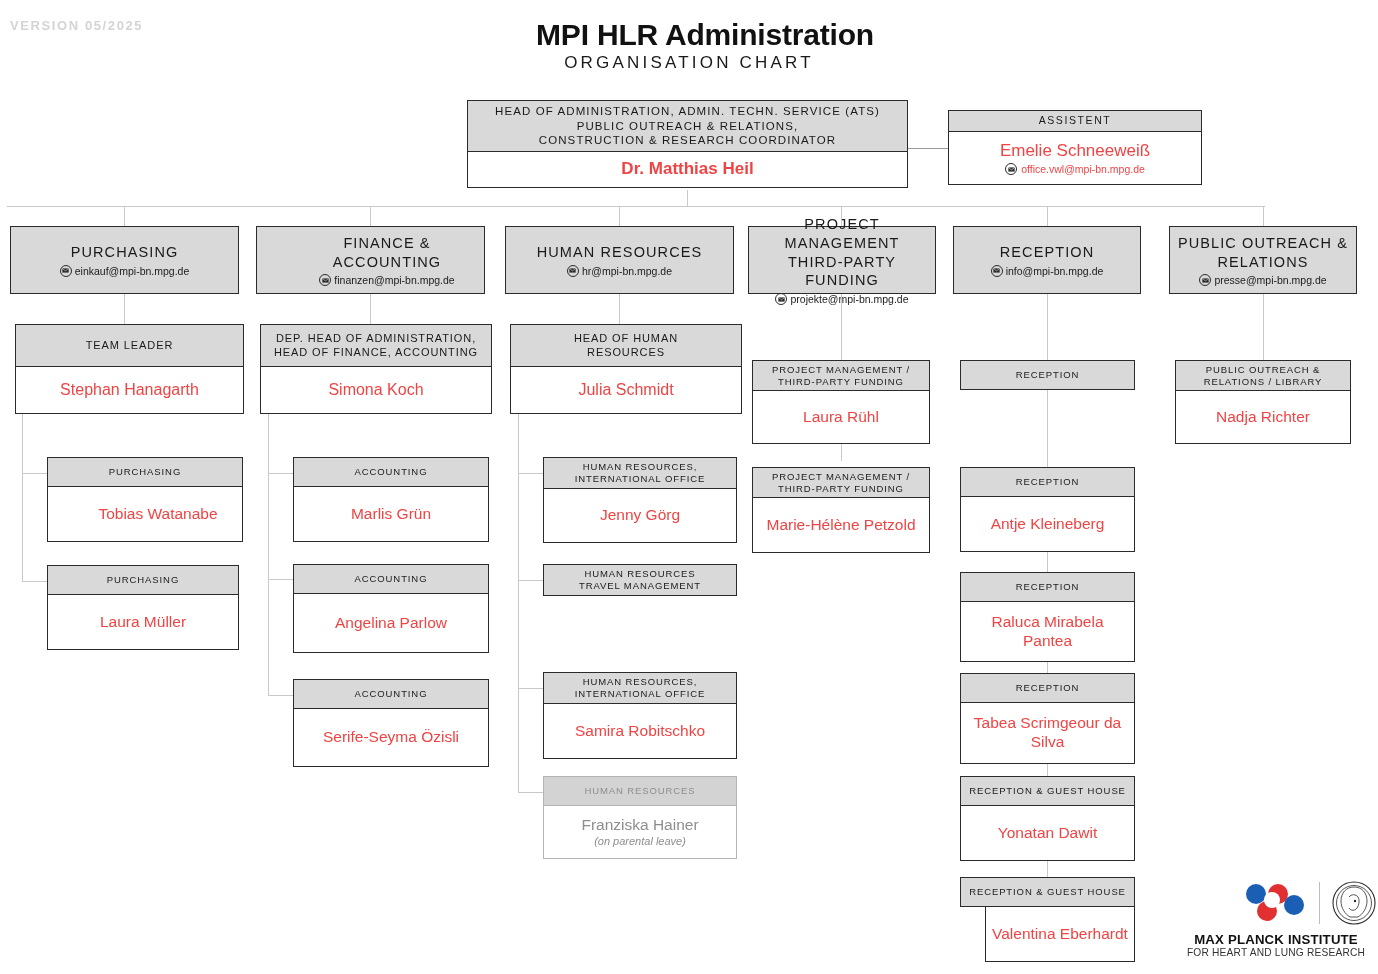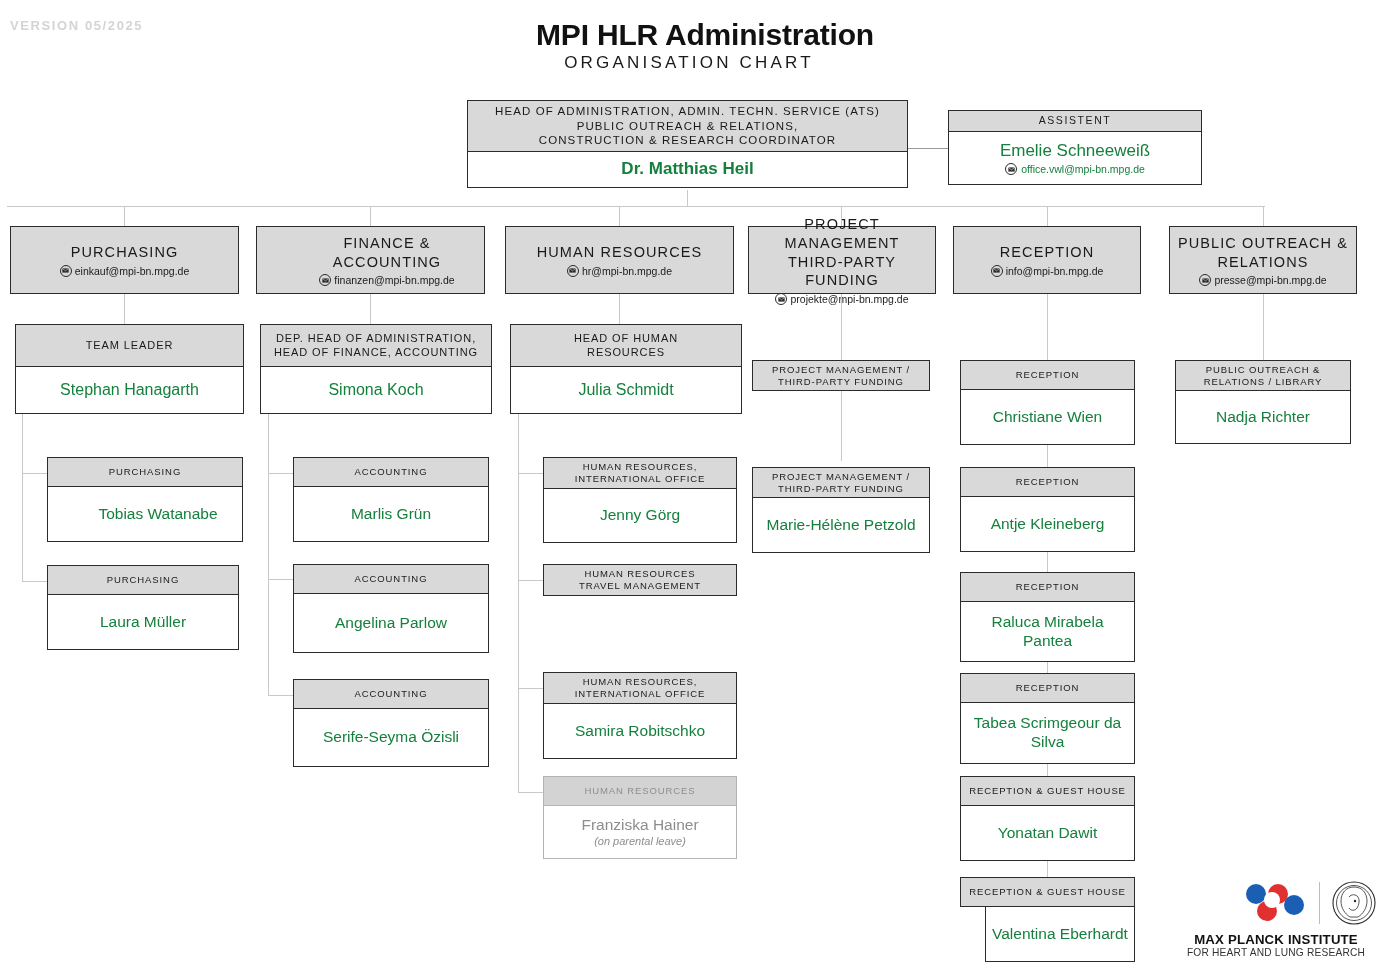--- a/index.html
+++ b/index.html
@@ -47,21 +47,21 @@
     line-height: 1.25;
     padding: 3px 5px;
   }
   .box .bd {
     background: #ffffff;
     border: 1.6px solid #2b2b2b;
     border-top: none;
     display: flex; flex-direction: column;
     align-items: center; justify-content: center;
     text-align: center;
-    color: #15803d;
+    color: #ef4444;
     line-height: 1.2;
     padding: 3px 5px;
   }
 
   
   .lvl0 .hd { font-size: 11.5px; letter-spacing: 1.1px; }
   .lvl0 .bd { font-size: 17px; font-weight: bold; }
 
   
   .assist .hd { font-size: 10.5px; letter-spacing: 1.6px; }
@@ -325,33 +325,33 @@
       <div>Franziska Hainer</div>
       <div class="sub-note">(on parental leave)</div>
     </div>
   </div>
 
   <div class="ln v" style="left:841px; top:294px; height:167px;"></div>
 
   <div class="box lvl2" style="left:752px; top:360px; width:178px;">
     <div class="hd" style="height:31px; white-space:pre-line;">PROJECT MANAGEMENT /
 THIRD-PARTY FUNDING</div>
+    <div class="bd" style="height:53px;">Laura Rühl</div>
   </div>
 
   <div class="box lvl2" style="left:752px; top:467px; width:178px;">
     <div class="hd" style="height:31px; white-space:pre-line;">PROJECT MANAGEMENT /
 THIRD-PARTY FUNDING</div>
     <div class="bd" style="height:55px;">Marie-Hélène Petzold</div>
   </div>
 
   <div class="ln v" style="left:1047px; top:294px; height:613px;"></div>
 
   <div class="box lvl2" style="left:960px; top:360px; width:175px;">
     <div class="hd" style="height:30px;">RECEPTION</div>
-    <div class="bd" style="height:55px;">Christiane Wien</div>
   </div>
 
   <div class="box lvl2" style="left:960px; top:467px; width:175px;">
     <div class="hd" style="height:30px;">RECEPTION</div>
     <div class="bd" style="height:55px;">Antje Kleineberg</div>
   </div>
 
   <div class="box lvl2" style="left:960px; top:572px; width:175px;">
     <div class="hd" style="height:30px;">RECEPTION</div>
     <div class="bd" style="height:60px;">Raluca Mirabela Pantea</div>

